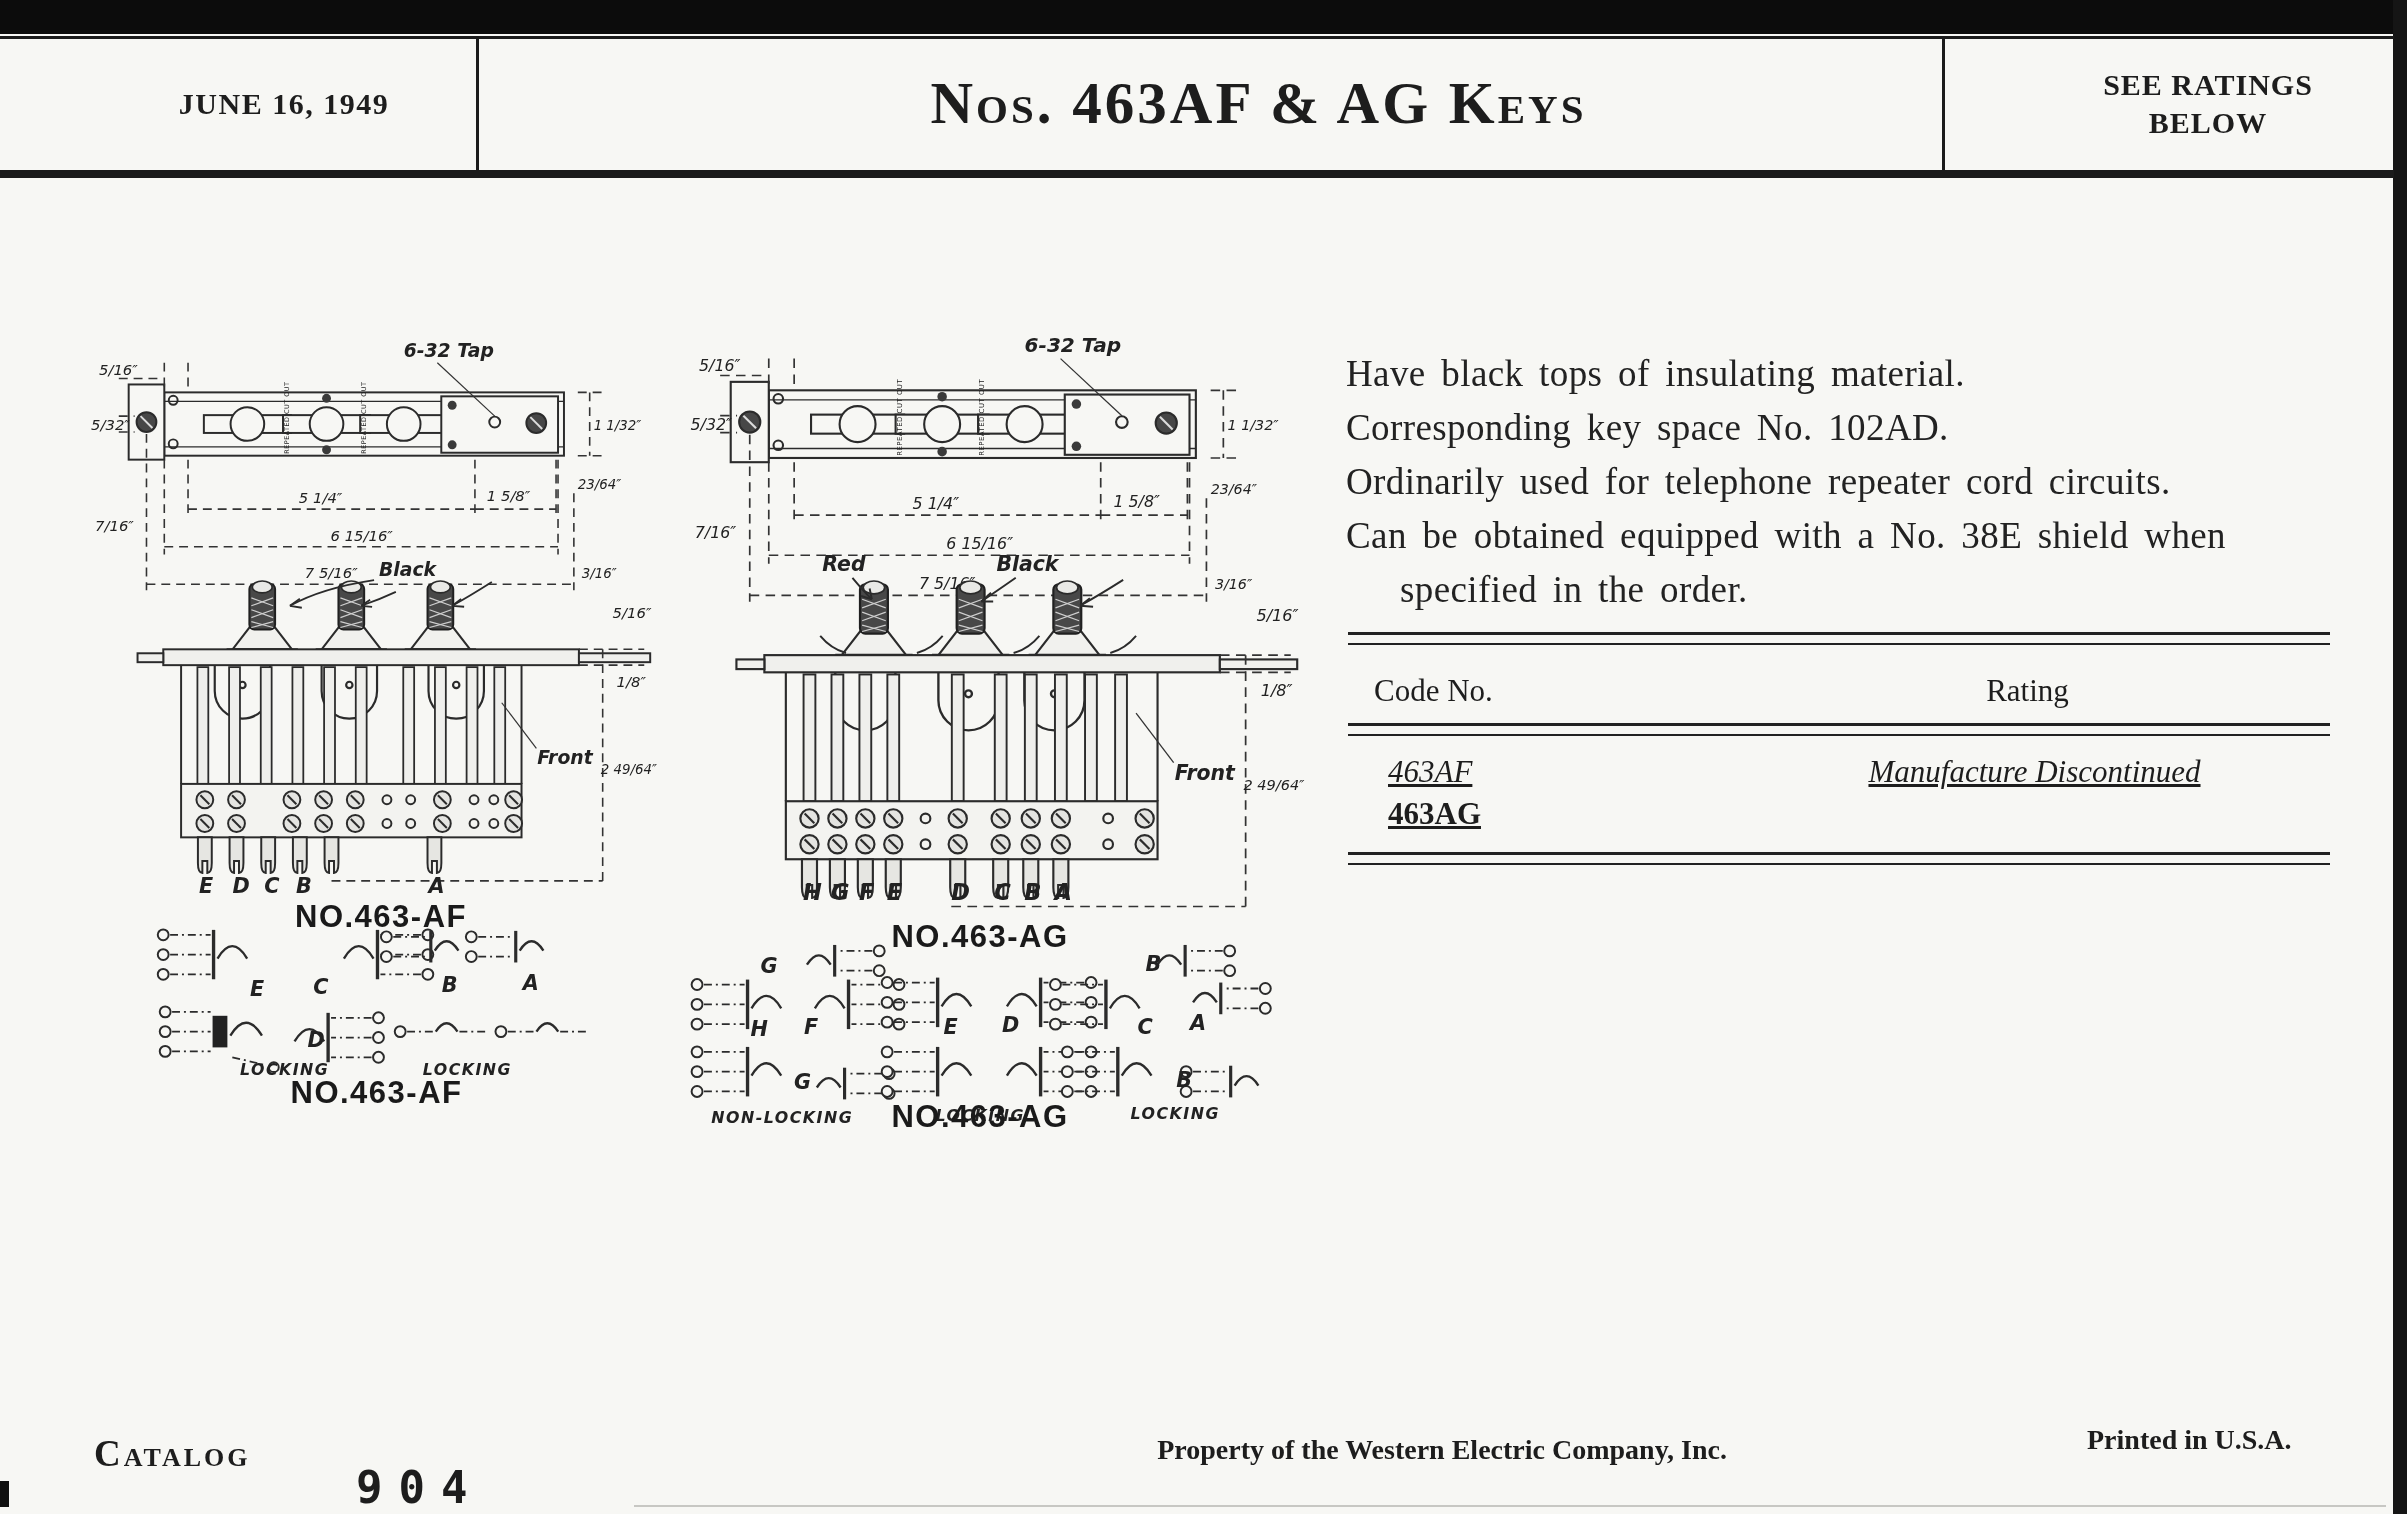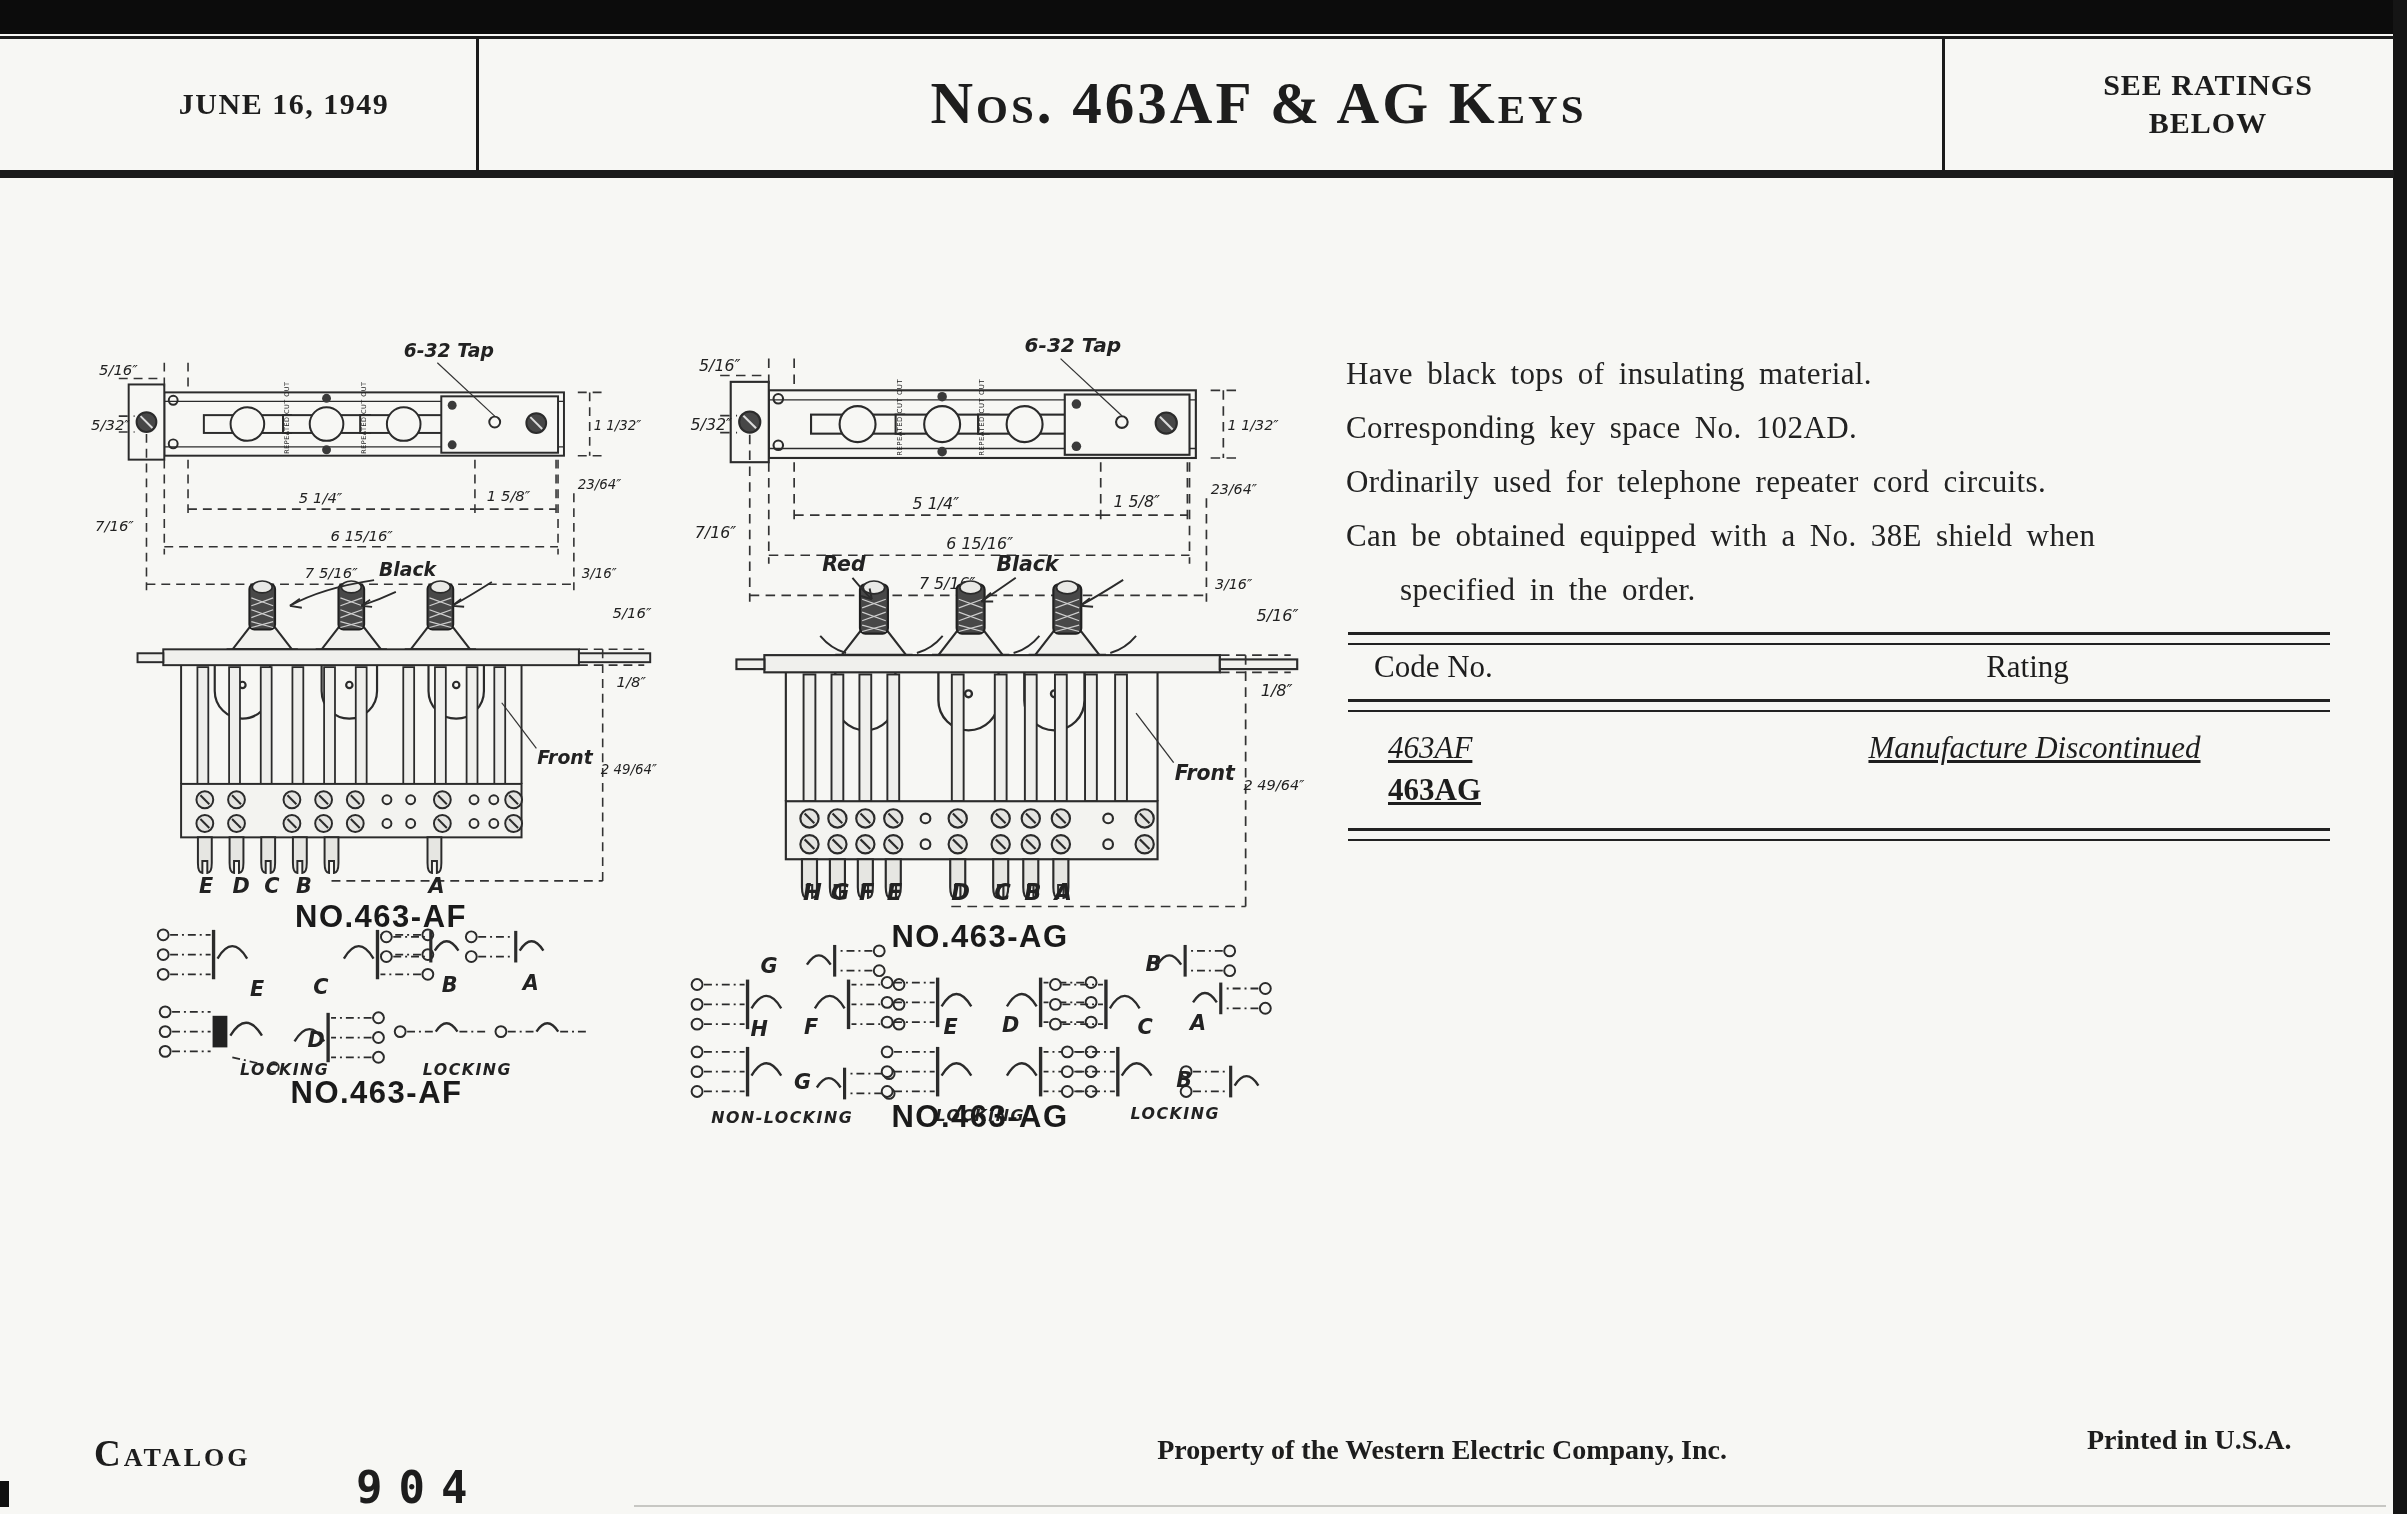--- a/index.html
+++ b/index.html
@@ -14,29 +14,29 @@
   
   .hdr-top-rule{position:absolute;left:0;top:36px;width:2394px;height:3px;background:#1b1b1b;}
   .hdr-bot-rule{position:absolute;left:0;top:170px;width:2394px;height:8px;background:#1b1b1b;}
   .hdr-div{position:absolute;top:36px;width:3px;height:135px;background:#1b1b1b;}
   .hdr-cell{position:absolute;top:36px;height:135px;display:flex;align-items:center;justify-content:center;text-align:center;}
   .hdr-date{left:0;width:568px;font-size:30px;font-weight:bold;letter-spacing:1.5px;}
   .hdr-title{left:479px;width:1463px;font-size:59px;font-weight:bold;font-variant:small-caps;letter-spacing:3px;padding-left:48px;}
   .hdr-ratings{left:1945px;width:448px;font-size:30px;font-weight:bold;line-height:38px;letter-spacing:1px;padding-left:39px;}
 
   
-  .notes{position:absolute;left:1346px;top:347px;width:1049px;font-size:31px;line-height:54px;
+  .notes{position:absolute;left:1346px;top:347px;width:1049px;font-size:37px;line-height:54px;
          letter-spacing:0.4px;word-spacing:6px;color:#222;}
   .notes .cont{padding-left:54px;}
 
   
   .ratings-table{position:absolute;left:1348px;top:632px;width:982px;}
   .rule-double{height:8px;border-top:3px solid #222;border-bottom:2.5px solid #222;}
   .t-head,.t-row{display:flex;font-size:31px;}
-  .t-head{padding:4px 0 14px 0;}
+  .t-head{padding:28px 0 14px 0;}
   .t-col-code{width:262px;padding-left:26px;text-align:left;}
   .t-col-rating{flex:1;text-align:center;padding-left:89px;}
   .t-row{padding:3px 0;text-decoration:underline;}
   .t-row.first{padding-top:18px;font-style:italic;}
   .t-row.last{padding-bottom:20px;font-weight:bold;}
   .t-row .t-col-code{padding-left:40px;}
 
   
   .diagram-caption{position:absolute;font-family:"Liberation Sans", sans-serif;font-weight:bold;
                    font-size:31px;letter-spacing:1.5px;color:#1a1a1a;text-align:center;}

